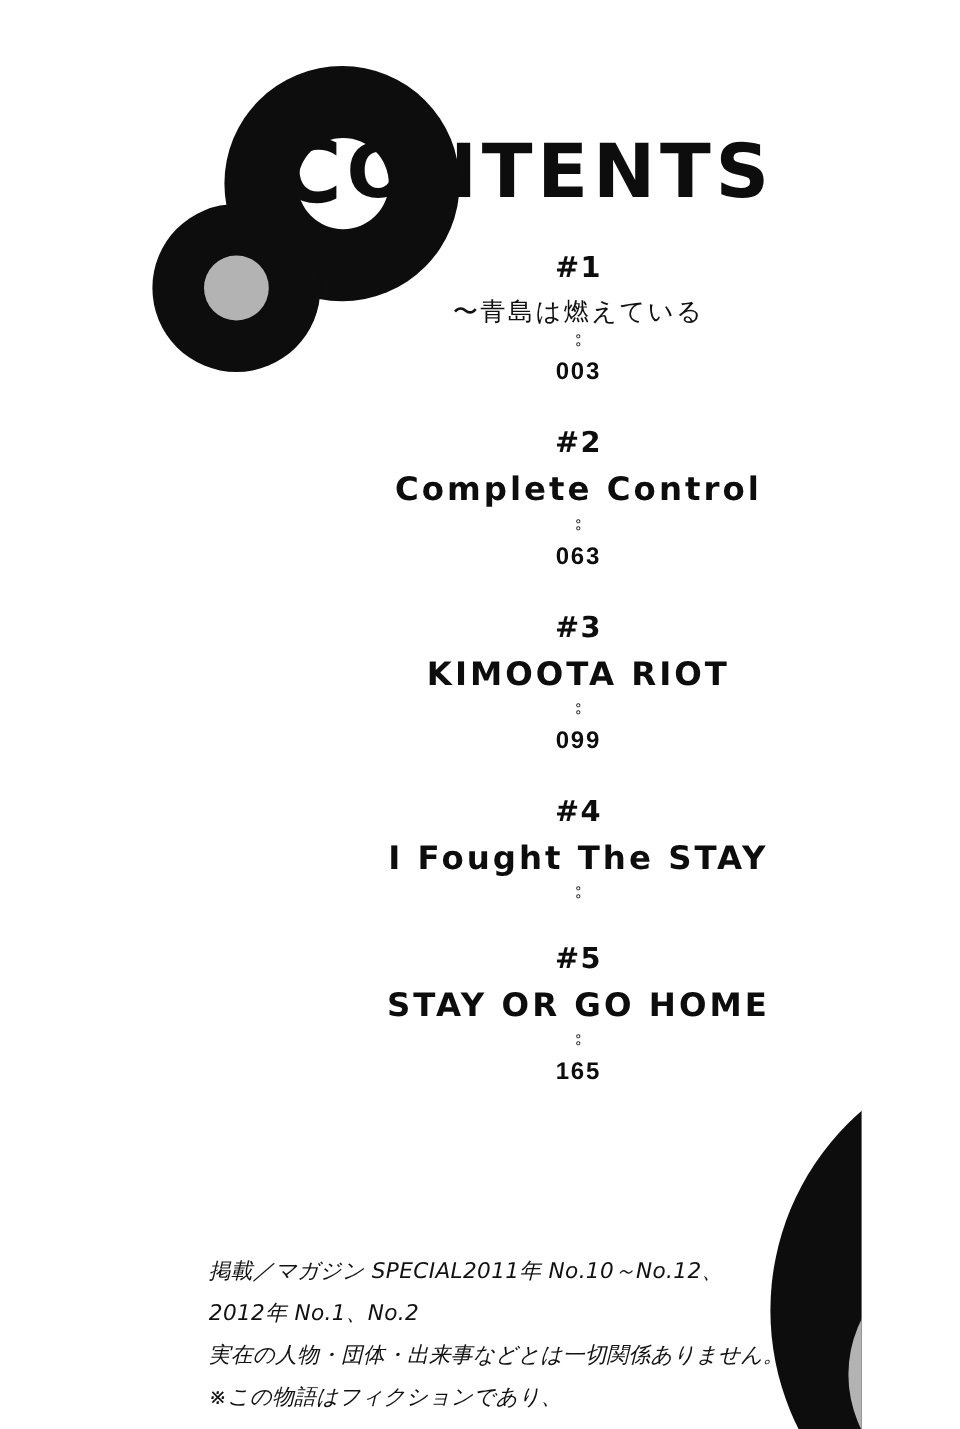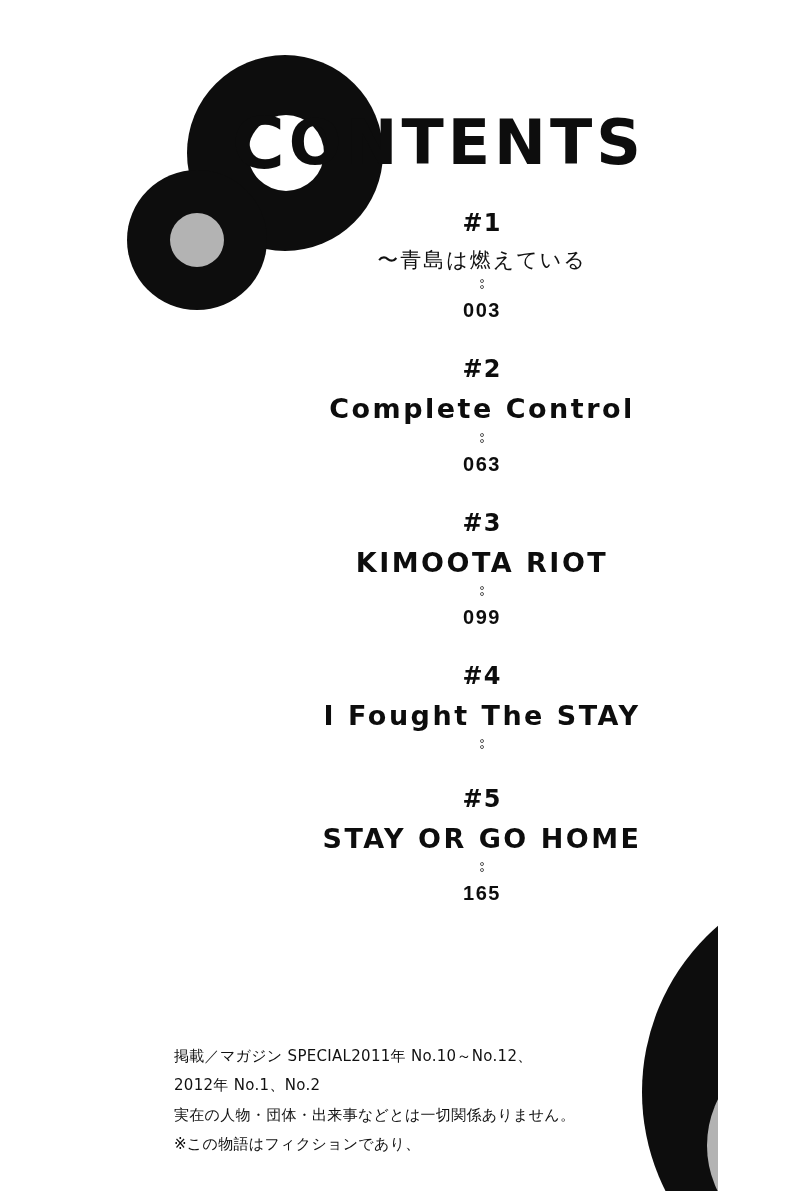--- a/index.html
+++ b/index.html
@@ -158,24 +158,25 @@
     background: #b3b3b3;
   }
 
   
   .footnote {
     position: absolute;
     left: 92px;
     top: 1042px;
     width: 440px;
     font-family: "DejaVu Sans", sans-serif;
-    font-size: 15px;
+    font-size: 18px;
     color: #111111;
     line-height: 1.95;
     letter-spacing: 0.3px;
+    font-style: italic;
   }
   .footnote div { white-space: nowrap; }
 </style>
 </head>
 <body>
 
 <div class="page">
 
   <div class="logo-wrap">
     <div class="logo-big"></div>

